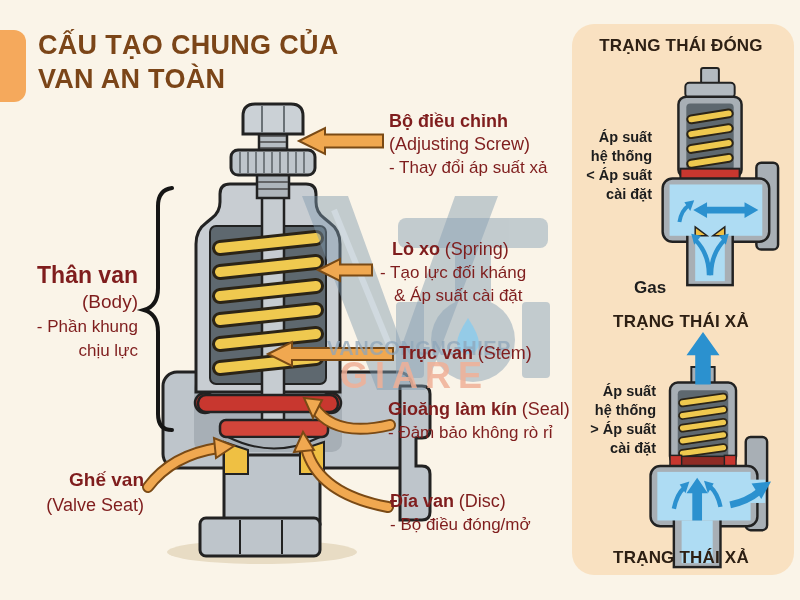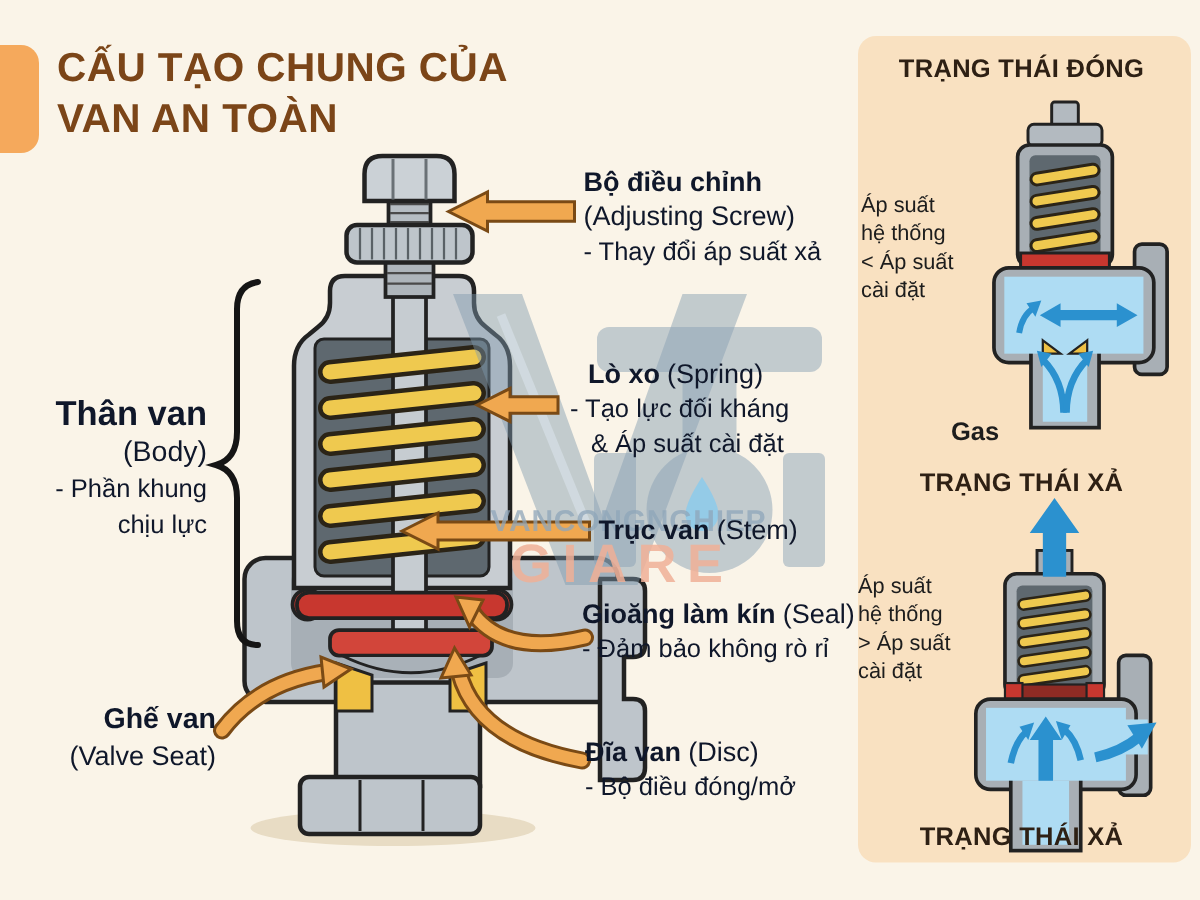--- a/index.html
+++ b/index.html
@@ -3,31 +3,31 @@
 <meta charset="utf-8">
 <style>
   html,body{margin:0;padding:0;}
   .canvas{position:relative;width:800px;height:600px;background:#FAF4E8;overflow:hidden;
           font-family:"Liberation Sans",sans-serif;color:#171717;}
   .abs{position:absolute;}
   
   .title-tab{left:0;top:30px;width:26px;height:72px;background:#F5A95C;border-radius:0 12px 12px 0;}
   .main-title{left:38px;top:28px;font-size:27px;line-height:34px;font-weight:800;color:#7B4518;letter-spacing:.3px;}
   
-  .lbl{font-size:17px;line-height:23px;color:#0f172a;}
+  .lbl{font-size:17px;line-height:23px;color:#7f1d1d;}
   .lbl b{font-size:18px;}
   .lbl .en{font-size:18px;}
   .r{text-align:right;}
   
   .wm-top{left:327px;top:337px;font-size:20px;font-weight:700;color:#8FA6BA;opacity:.75;letter-spacing:.5px;}
   .wm-bottom{left:340px;top:355px;font-size:36px;font-weight:800;color:#F0B097;opacity:.85;letter-spacing:7px;}
   
-  .panel{left:572px;top:24px;width:222px;height:551px;background:#F9E1C1;border-radius:12px;}
+  .panel{left:572px;top:24px;width:222px;height:551px;background:#F9E1C1;border-radius:22px;}
   .p-title{left:0;width:218px;text-align:center;font-size:17px;font-weight:800;color:#2E2014;letter-spacing:.2px;}
-  .cond{font-size:14.5px;line-height:19px;font-weight:400;text-align:left;color:#1d1d1d;}
+  .cond{font-size:14.5px;line-height:19px;font-weight:700;text-align:right;color:#1d1d1d;}
   .gas{left:62px;top:254px;width:150px;text-align:left;font-size:17px;font-weight:600;color:#1d1d1d;}
 </style>
 </head>
 <body>
 
 <div class="canvas">
 
   <svg class="abs" style="left:0;top:0;" width="800" height="600" viewBox="0 0 800 600">
 
     <ellipse cx="262" cy="552" rx="95" ry="12" fill="#E8DCC4"></ellipse>

